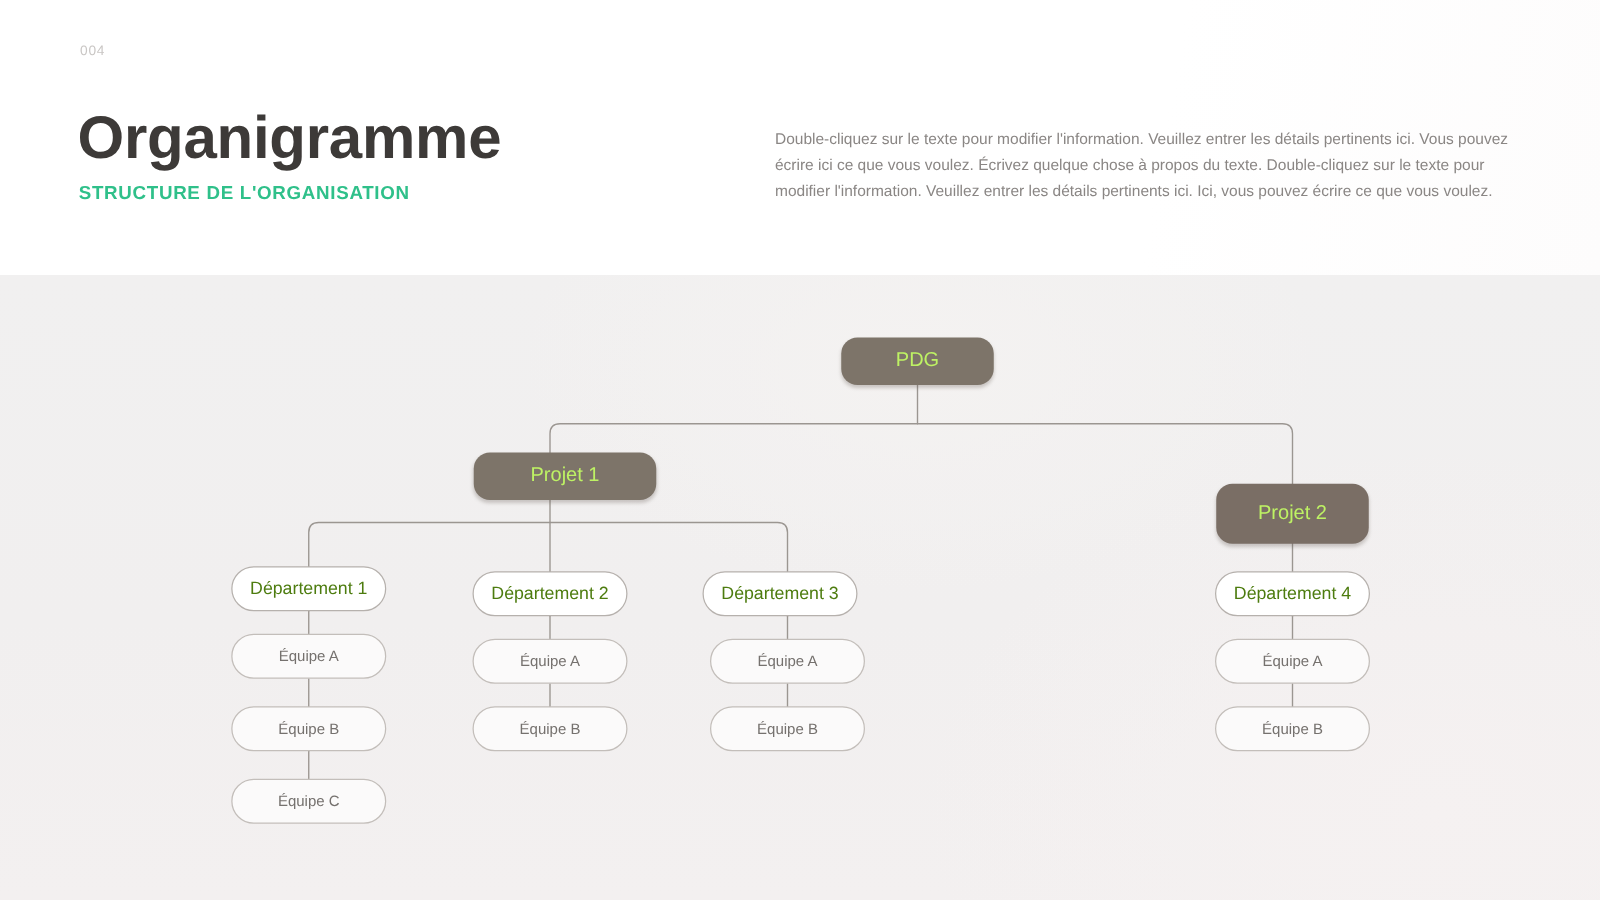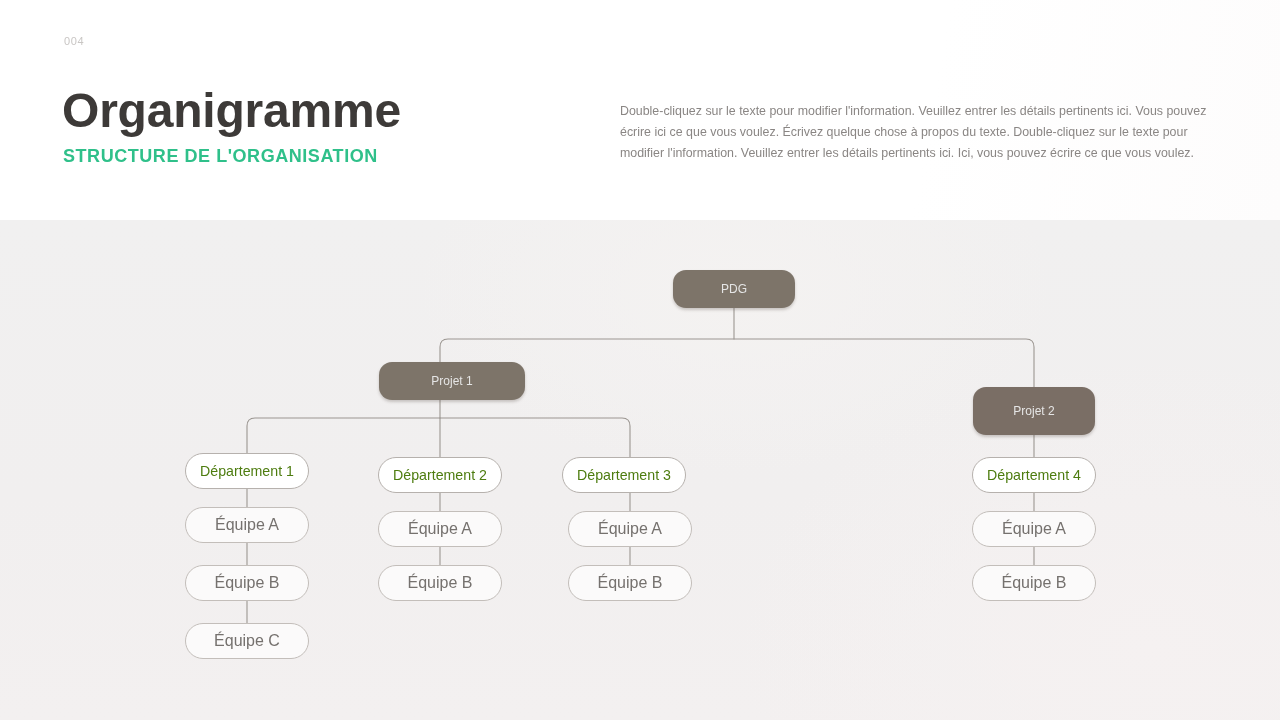--- a/index.html
+++ b/index.html
@@ -48,21 +48,21 @@
     font-weight: 700;
     letter-spacing: -0.2px;
     color: #3d3a38;
     line-height: 46px;
     white-space: nowrap;
   }
   .subtitle {
     position: absolute;
     left: 63px;
     top: 146px;
-    font-size: 18px;
+    font-size: 15px;
     font-weight: bold;
     letter-spacing: 0.55px;
     color: #2fc08a;
     white-space: nowrap;
   }
   .body-copy {
     position: absolute;
     left: 620px;
     top: 101px;
     width: 596px;
@@ -99,38 +99,38 @@
     position: absolute;
     box-sizing: border-box;
     display: flex;
     align-items: center;
     justify-content: center;
     text-align: center;
     white-space: nowrap;
     font-family: "Liberation Sans", sans-serif;
   }
   .node.filled {
-    color: #e5e5e5;
-    font-size: 12px;
+    color: #bef264;
+    font-size: 16px;
     border-radius: 13px;
     box-shadow: 0 2px 3px rgba(90, 80, 72, 0.28);
   }
   .node.outlined {
     background: #ffffff;
     border: 1px solid #b6b1ad;
     border-radius: 21px;
     color: #4d7c0f;
     font-size: 14.2px;
   }
   .node.team {
     background: #fbfafa;
     border: 1px solid #c3beba;
     border-radius: 21px;
     color: #75716e;
-    font-size: 16px;
+    font-size: 12px;
   }
 </style>
 </head>
 <body>
 
 <div id="slide">
 
   <div class="header">
     <div class="page-num">004</div>
     <div class="title">Organigramme</div>

